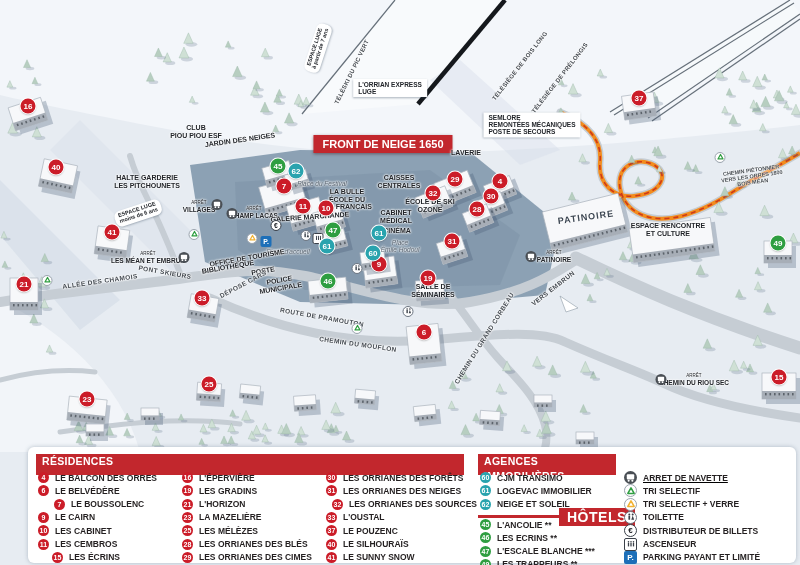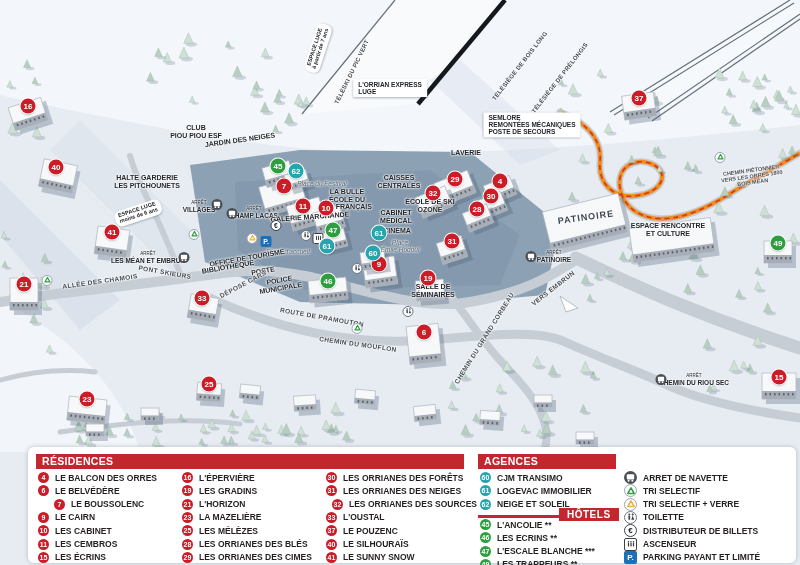--- a/index.html
+++ b/index.html
@@ -39,28 +39,28 @@
 
   
   .icn{display:inline-flex;align-items:center;justify-content:center;flex:none;
        font-weight:bold;box-sizing:border-box;}
   .icn.circ{border-radius:50%;}
   .icn.sq{border-radius:2px;}
 
   
   #legend{position:absolute;left:28px;right:4px;top:447px;bottom:2px;background:#fff;
           border-radius:6px;box-shadow:0 0 4px rgba(90,110,130,.4);}
-  .hdr{position:absolute;height:15px;background:#c2272d;color:#fff;font-size:10.5px;
+  .hdr{position:absolute;height:21px;background:#c2272d;color:#fff;font-size:10.5px;
        font-weight:bold;line-height:15px;padding-left:6px;letter-spacing:.3px;}
   .lrow{position:absolute;display:flex;align-items:center;gap:6px;height:13px;}
   .lnum{width:11px;height:11px;border-radius:50%;color:#fff;font-size:7px;font-weight:bold;
         display:flex;align-items:center;justify-content:center;flex:none;}
   .ltxt{font-size:8.5px;font-weight:bold;color:#231f20;white-space:nowrap;}
   #hotels-bar{position:absolute;height:3px;background:#c2272d;}
-  #hotels-tag{position:absolute;background:#c2272d;color:#fff;font-size:10px;
+  #hotels-tag{position:absolute;background:#c2272d;color:#fff;font-size:14px;
         font-weight:bold;padding:1px 8px;letter-spacing:.5px;}
 </style>
 </head>
 <body>
 
 <div id="stage">
 
   <svg id="terrain" width="800" height="565">
     <rect width="800" height="565" fill="#e7ecf2"></rect>
 
@@ -817,20 +817,21 @@
           <rect x="-6" y="3.4399999999999995" width="1.6" height="2.4" fill="#5c636b"></rect>
           <rect x="-1.5" y="3.4399999999999995" width="1.6" height="2.4" fill="#5c636b"></rect>
           <rect x="3" y="3.4399999999999995" width="1.6" height="2.4" fill="#5c636b"></rect>
         </g>
       </g>
 
     <polygon points="560,296 578,308 566,312" fill="#fff" stroke="#8b98a5" stroke-width=".6"></polygon>
   </svg>
 
   <div id="annot">
+    <div class="banner" style="left:383px;top:144px">FRONT DE NEIGE 1650</div>
   <div class="lbl pill" style="left: 318px; top: 48px; transform: translate(-50%, -50%) rotate(-72deg);">
         <div>ESPACE LUGE</div>
         <div>à partir de 7 ans</div>
       </div>
       <div class="lbl lift" style="left: 352px; top: 72px; transform: translate(-50%, -50%) rotate(-64deg);">
         <div>TÉLÉSKI DU PIC VERT</div>
       </div>
       <div class="lbl box" style="left: 390px; top: 88px; transform: translate(-50%, -50%) rotate(0deg);">
         <div>L'ORRIAN EXPRESS</div>
         <div>LUGE</div>
@@ -1116,21 +1117,21 @@
           <span class="ltxt">LE CAIRN</span>
         </div>
         <div class="lrow" style="left: 10px; top: 77.2px;">
           <span class="lnum" style="background: rgb(203, 28, 40);">10</span>
           <span class="ltxt">LES CABINET</span>
         </div>
         <div class="lrow" style="left: 10px; top: 90.5px;">
           <span class="lnum" style="background: rgb(203, 28, 40);">11</span>
           <span class="ltxt">LES CEMBROS</span>
         </div>
-        <div class="lrow" style="left: 10px; top: 103.8px; text-align: center;">
+        <div class="lrow" style="left: 24px; top: 103.8px; text-align: center;">
           <span class="lnum" style="background: rgb(203, 28, 40);">15</span>
           <span class="ltxt">LES ÉCRINS</span>
         </div>
         <div class="lrow" style="left: 154px; top: 24px;">
           <span class="lnum" style="background: rgb(203, 28, 40);">16</span>
           <span class="ltxt">L'ÉPERVIÈRE</span>
         </div>
         <div class="lrow" style="left: 154px; top: 37.3px;">
           <span class="lnum" style="background: rgb(203, 28, 40);">19</span>
           <span class="ltxt">LES GRADINS</span>
@@ -1216,21 +1217,21 @@
           <span class="lnum" style="background: rgb(47, 158, 65);">47</span>
           <span class="ltxt">L'ESCALE BLANCHE ***</span>
         </div>
         <div class="lrow" style="left: 452px; top: 110.9px;">
           <span class="lnum" style="background: rgb(47, 158, 65);">49</span>
           <span class="ltxt">LES TRAPPEURS **</span>
         </div>
       </div>
 
     <div id="leg-items">
-        <div class="lrow" style="left: 596px; top: 24px;">
+        <div class="lrow" style="left: 596px; top: 24px; text-decoration: underline;">
           <span class="icn circ" style="height: 13px; width: 13px; font-size: 8.06px; background: rgb(74, 79, 85);">
             <svg viewBox="0 0 14 14" width="13" height="13">
               <rect x="3" y="3.6" width="8" height="5.6" rx="1" fill="#fff"></rect>
               <circle cx="5" cy="10.4" r="1.1" fill="#fff"></circle>
               <circle cx="9" cy="10.4" r="1.1" fill="#fff"></circle>
             </svg>
           </span>
           <span class="ltxt">ARRET DE NAVETTE</span>
         </div>
         <div class="lrow" style="left: 596px; top: 37.3px;">

